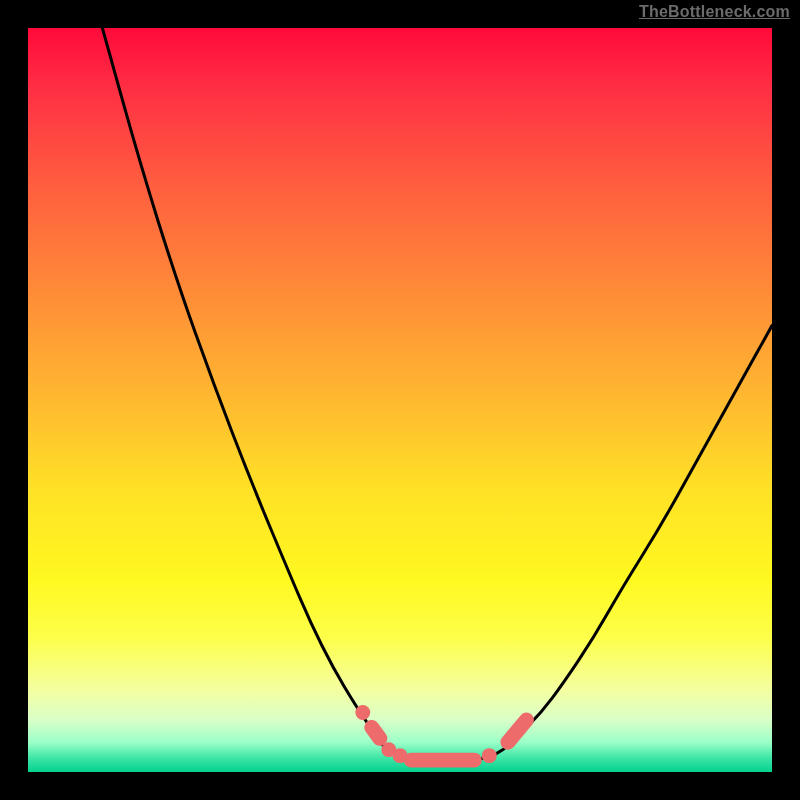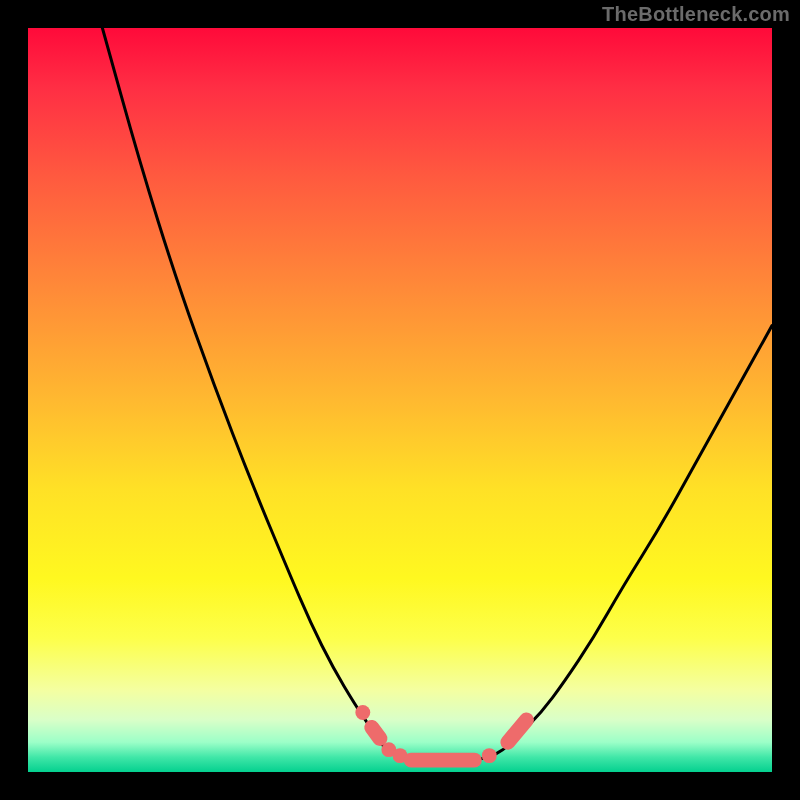--- a/index.html
+++ b/index.html
@@ -52,25 +52,26 @@
   svg.curve {
     position: absolute;
     left: 0;
     top: 0;
   }
   .watermark {
     position: absolute;
     top: 3px;
     right: 10px;
     font-family: Arial, Helvetica, sans-serif;
-    font-size: 20px;
+    font-size: 16px;
     font-weight: 600;
     color: #6b6b6b;
     letter-spacing: 0.2px;
     pointer-events: none;
+    text-decoration: underline;
   }
 </style>
 </head>
 <body>
 
 <div class="frame">
   <div class="plot-area">
     <div class="gradient"></div>
     <svg class="curve" width="744" height="744" viewBox="0 0 744 744">
       <g id="curve-layer">

